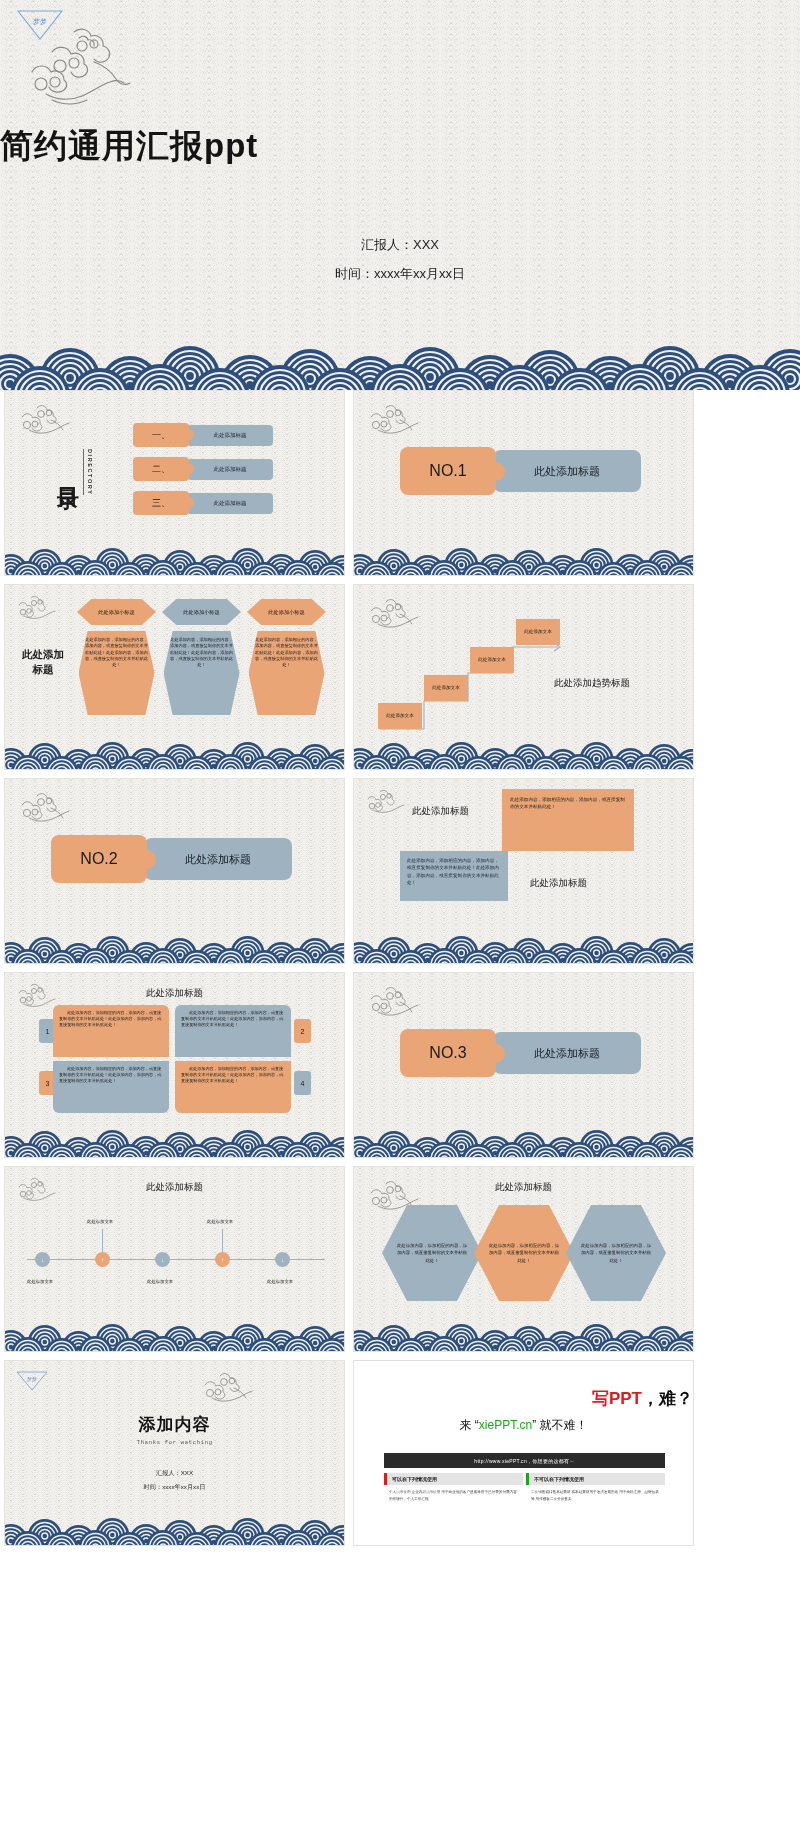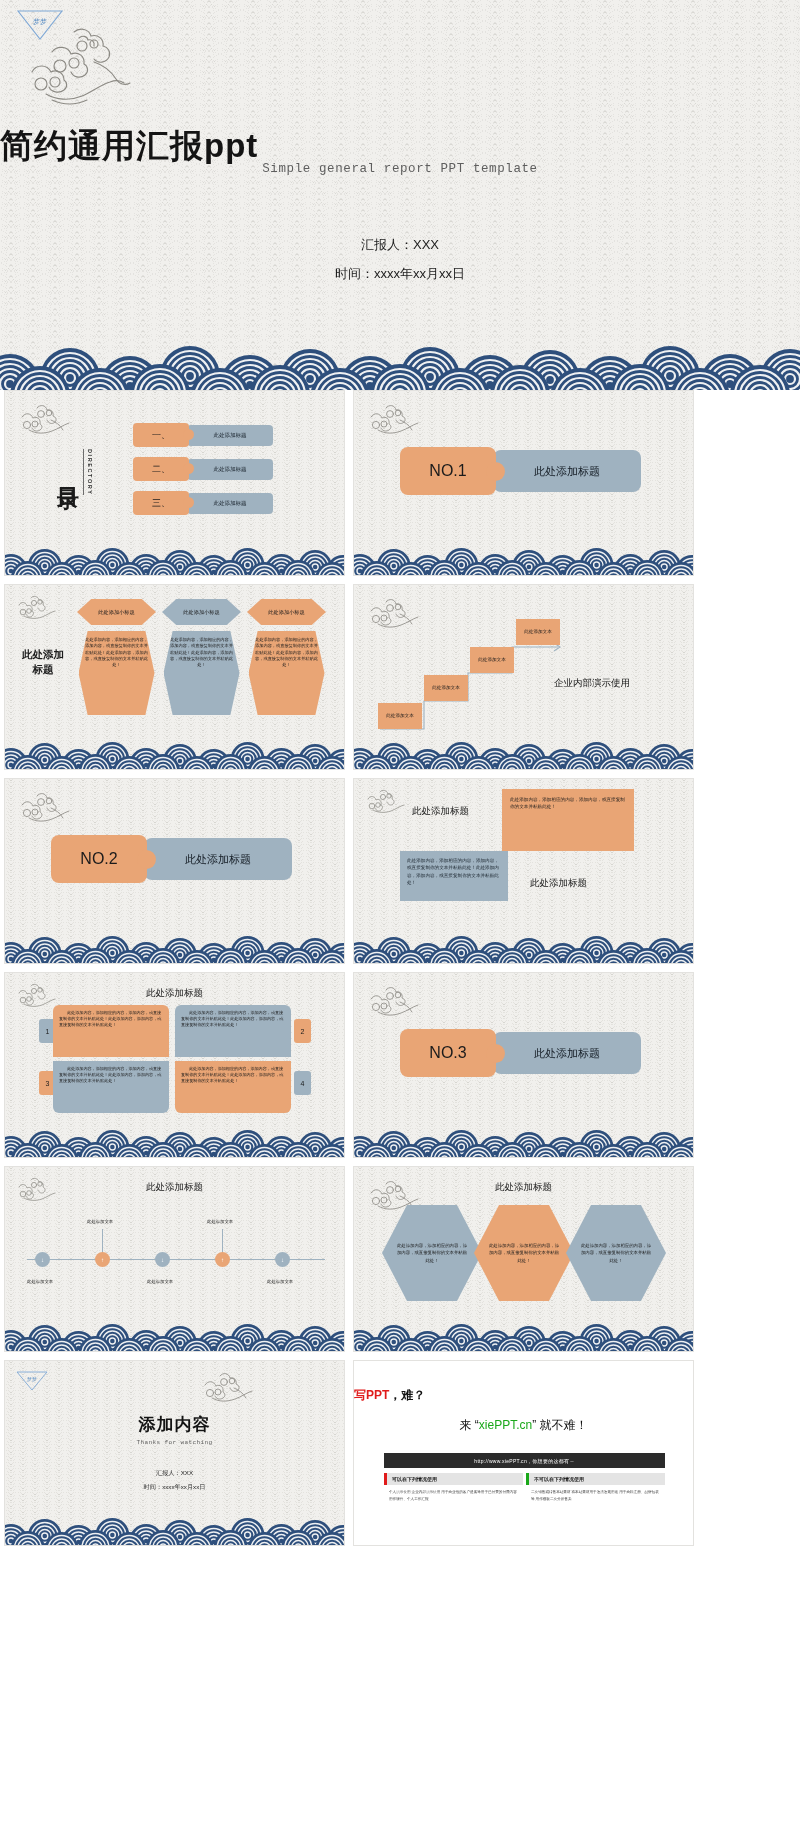--- a/index.html
+++ b/index.html
@@ -141,21 +141,21 @@
 
   
   .ty-logo { position: absolute; left: 10px; top: 8px; width: 34px; height: 24px; }
   .ty-main { position: absolute; left: 0; right: 0; top: 52px; text-align: center; font-size: 17px; font-weight: 700; color: #141414; letter-spacing: 1px; }
   .ty-sub { position: absolute; left: 0; right: 0; top: 78px; text-align: center; font-family: "Liberation Mono","DejaVu Sans Mono",monospace; font-size: 6px; color: #5e5e5e; letter-spacing: .4px; }
   .ty-m1 { position: absolute; left: 0; right: 0; top: 108px; text-align: center; font-size: 6.2px; color: #1d1d1d; }
   .ty-m2 { position: absolute; left: 0; right: 0; top: 122px; text-align: center; font-size: 6.2px; color: #1d1d1d; }
 
   
   .ad { background: #ffffff; }
-  .ad-line1 { position: absolute; left: 0; right: 0; top: 26px; text-align: left; font-size: 12px; font-weight: 700; color: #111; }
+  .ad-line1 { position: absolute; left: 0; right: 0; top: 26px; text-align: right; font-size: 17px; font-weight: 700; color: #111; }
   .ad-line2 { position: absolute; left: 0; right: 0; top: 56px; text-align: center; font-size: 12px; font-weight: 400; color: #111; }
   .ad-red { color: #e01b1b; }
   .ad-green { color: #1aa81a; }
   .ad-bar { position: absolute; left: 30px; top: 92px; width: 281px; height: 15px; background: #2b2b2b; display: flex; align-items: center; justify-content: center; color: #fff; font-size: 5px; letter-spacing: .3px; }
   .ad-cols { position: absolute; left: 30px; top: 112px; width: 281px; display: flex; gap: 3px; }
   .ad-col { width: 139px; }
   .ad-col-h { height: 12px; background: #e4e4e4; display: flex; align-items: center; padding-left: 5px; font-size: 5px; font-weight: 700; color: #1a1a1a; border-left: 3px solid #e01b1b; }
   .ad-col-h.g { border-left-color: #1aa81a; }
   .ad-col-b { padding: 4px 5px; font-size: 3.6px; line-height: 1.85; color: #3a3a3a; }
 </style>
@@ -183,21 +183,20 @@
         <path d="M10 50c4-8 15-8 19 0 6-3 13 1 13 8 3 2 4 7 0 10-5 4-13 2-15-3"></path>
         <circle cx="19" cy="62" r="6"></circle>
           <circle cx="33" cy="60" r="5"></circle>
         <path d="M24 72c10 6 24 7 36 2 10-4 18-11 28-14 5-2 10-2 14 1"></path>
         <path d="M30 78c11 5 24 5 35 0"></path>
         <path d="M72 40c9 3 17 9 22 17 3 5 9 7 14 4"></path>
       </g>
     </svg>
 
     <div class="cover-title">简约通用汇报ppt</div>
-    <div class="cover-sub">Simple general report PPT template</div>
     <div class="cover-meta1">汇报人：XXX</div>
     <div class="cover-meta2">时间：xxxx年xx月xx日</div>
 
     <svg class="cover-waves" viewBox="0 0 800 62" preserveAspectRatio="none">
       <defs>
         <g id="wv">
           <circle cx="0" cy="0" r="30" fill="#2e4f7c"></circle>
           <circle cx="0" cy="0" r="25" fill="none" stroke="#eef0f2" stroke-width="2.2"></circle>
           <circle cx="0" cy="0" r="20" fill="none" stroke="#eef0f2" stroke-width="2.2"></circle>
           <circle cx="0" cy="0" r="15" fill="none" stroke="#eef0f2" stroke-width="2.2"></circle>
@@ -420,21 +419,21 @@
         <div class="stair">
           <svg style="position:absolute;left:0;top:0;width:200px;height:116px" viewBox="0 0 200 116">
             <path d="M8 112 H52 V84 H96 V56 H140 V30 H186" fill="none" stroke="#9fb2c0" stroke-width="1.1"></path>
             <path d="M182 26 l6 4 -6 4" fill="none" stroke="#9fb2c0" stroke-width="1.1"></path>
           </svg>
           <div class="step" style="left:6px;  top:86px;  width:44px; height:26px;">此处添加文本</div>
           <div class="step" style="left:52px; top:58px;  width:44px; height:26px;">此处添加文本</div>
           <div class="step" style="left:98px; top:30px;  width:44px; height:26px;">此处添加文本</div>
           <div class="step" style="left:144px;top:2px;   width:44px; height:26px;">此处添加文本</div>
         </div>
-        <div class="stair-title">企业内部演示使用</div>
+        <div class="stair-title">此处添加趋势标题</div>
         <svg class="waves-b" viewBox="0 0 341 30" preserveAspectRatio="none">
           <use href="#w2" x="6" y="26"></use>
             <use href="#w2" x="40" y="21"></use>
             <use href="#w2" x="74" y="27"></use>
           <use href="#w2" x="108" y="20"></use>
             <use href="#w2" x="142" y="26"></use>
             <use href="#w2" x="176" y="22"></use>
           <use href="#w2" x="210" y="27"></use>
             <use href="#w2" x="244" y="20"></use>
             <use href="#w2" x="278" y="26"></use>

